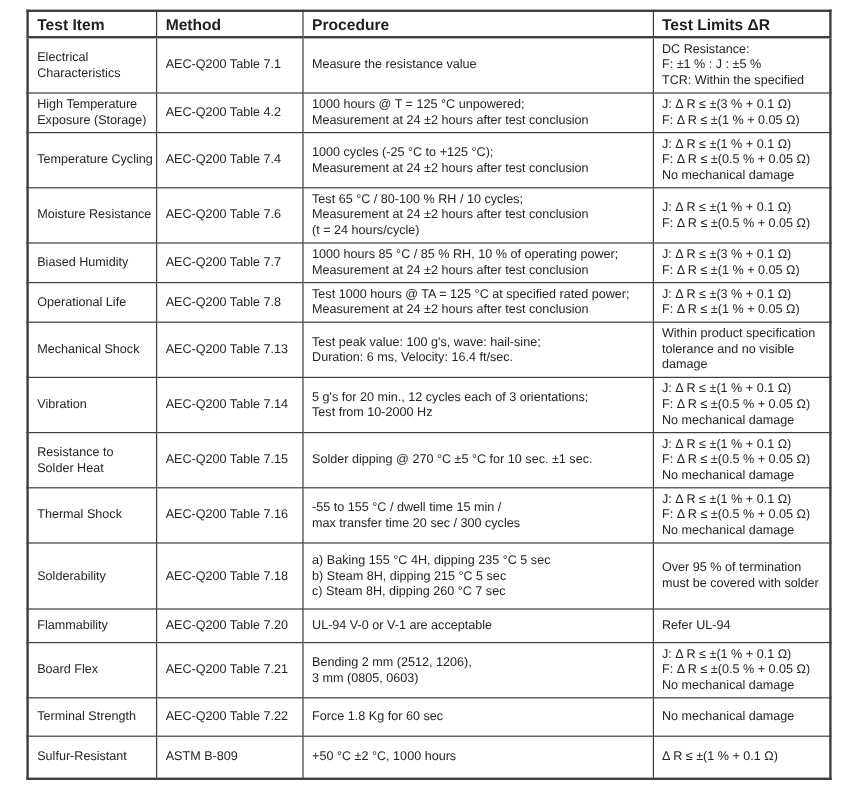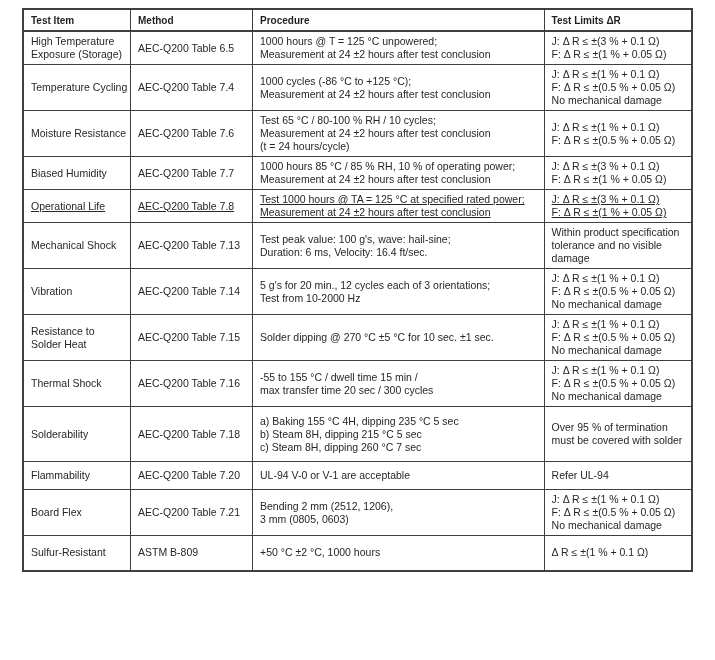--- a/index.html
+++ b/index.html
@@ -26,21 +26,21 @@
   table.spec-table th,
   table.spec-table td {
     border: 1px solid #3f3f3f;
     vertical-align: middle;
     font-size: 10.5px;
     line-height: 13px;
     padding: 3px 4px 3px 7px;
     overflow: hidden;
   }
   table.spec-table thead th {
-    font-size: 10px;
+    font-size: 13px;
     font-weight: bold;
     text-align: left;
     height: 14px;
     border-bottom: 2px solid #3f3f3f;
     color: #1f1f1f;
   }
   .col-item   { width: 104px; }
   .col-method { width: 118px; }
   .col-proc   { width: 282px; }
   .col-limit  { width: 143px; }
@@ -59,42 +59,57 @@
     </colgroup>
     <thead>
       <tr>
         <th>Test Item</th>
         <th>Method</th>
         <th>Procedure</th>
         <th>Test Limits ΔR</th>
       </tr>
     </thead>
     <tbody id="table-body">
+        <tr style="height: 40px;">
+          <td>
+            <div class="line">Electrical</div>
+            <div class="line">Characteristics</div>
+          </td>
+          <td>AEC-Q200 Table 7.1</td>
+          <td>
+            <div class="line">Measure the resistance value</div>
+          </td>
+          <td>
+            <div class="line">DC Resistance:</div>
+            <div class="line">F: ±1 % : J : ±5 %</div>
+            <div class="line">TCR: Within the specified</div>
+          </td>
+        </tr>
         <tr style="height: 29px; margin-top: 11px;">
           <td>
             <div class="line">High Temperature</div>
             <div class="line">Exposure (Storage)</div>
           </td>
-          <td>AEC-Q200 Table 6.5</td>
+          <td>AEC-Q200 Table 4.2</td>
           <td>
             <div class="line">1000 hours @ T = 125 °C unpowered;</div>
             <div class="line">Measurement at 24 ±2 hours after test conclusion</div>
           </td>
           <td>
             <div class="line">J: Δ R ≤ ±(3 % + 0.1 Ω)</div>
             <div class="line">F: Δ R ≤ ±(1 % + 0.05 Ω)</div>
           </td>
         </tr>
         <tr style="height: 43px;">
           <td>
             <div class="line">Temperature Cycling</div>
           </td>
           <td>AEC-Q200 Table 7.4</td>
           <td>
-            <div class="line">1000 cycles (-86 °C to +125 °C);</div>
+            <div class="line">1000 cycles (-25 °C to +125 °C);</div>
             <div class="line">Measurement at 24 ±2 hours after test conclusion</div>
           </td>
           <td>
             <div class="line">J: Δ R ≤ ±(1 % + 0.1 Ω)</div>
             <div class="line">F: Δ R ≤ ±(0.5 % + 0.05 Ω)</div>
             <div class="line">No mechanical damage</div>
           </td>
         </tr>
         <tr style="height: 46px;">
           <td>
@@ -118,21 +133,21 @@
           <td>AEC-Q200 Table 7.7</td>
           <td>
             <div class="line">1000 hours 85 °C / 85 % RH, 10 % of operating power;</div>
             <div class="line">Measurement at 24 ±2 hours after test conclusion</div>
           </td>
           <td>
             <div class="line">J: Δ R ≤ ±(3 % + 0.1 Ω)</div>
             <div class="line">F: Δ R ≤ ±(1 % + 0.05 Ω)</div>
           </td>
         </tr>
-        <tr style="height: 32px; text-decoration: underline;">
+        <tr style="height: 32px;">
           <td>
             <div class="line">Operational Life</div>
           </td>
           <td>AEC-Q200 Table 7.8</td>
           <td>
             <div class="line">Test 1000 hours @ TA = 125 °C at specified rated power;</div>
             <div class="line">Measurement at 24 ±2 hours after test conclusion</div>
           </td>
           <td>
             <div class="line">J: Δ R ≤ ±(3 % + 0.1 Ω)</div>
@@ -231,20 +246,32 @@
             <div class="line">Board Flex</div>
           </td>
           <td>AEC-Q200 Table 7.21</td>
           <td>
             <div class="line">Bending 2 mm (2512, 1206),</div>
             <div class="line">3 mm (0805, 0603)</div>
           </td>
           <td>
             <div class="line">J: Δ R ≤ ±(1 % + 0.1 Ω)</div>
             <div class="line">F: Δ R ≤ ±(0.5 % + 0.05 Ω)</div>
+            <div class="line">No mechanical damage</div>
+          </td>
+        </tr>
+        <tr style="height: 32px;">
+          <td>
+            <div class="line">Terminal Strength</div>
+          </td>
+          <td>AEC-Q200 Table 7.22</td>
+          <td>
+            <div class="line">Force 1.8 Kg for 60 sec</div>
+          </td>
+          <td>
             <div class="line">No mechanical damage</div>
           </td>
         </tr>
         <tr style="height: 35px;">
           <td>
             <div class="line">Sulfur-Resistant</div>
           </td>
           <td>ASTM B-809</td>
           <td>
             <div class="line">+50 °C ±2 °C, 1000 hours</div>

